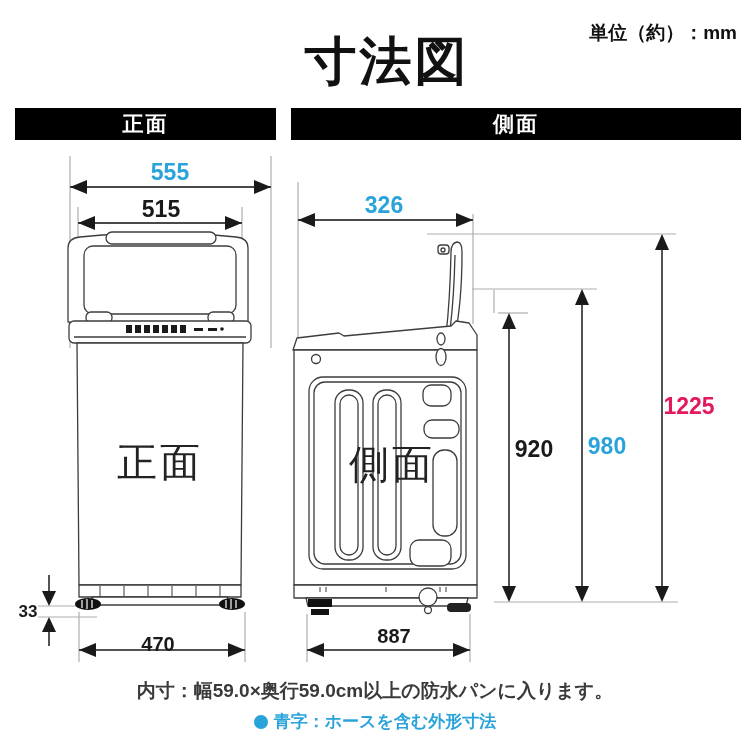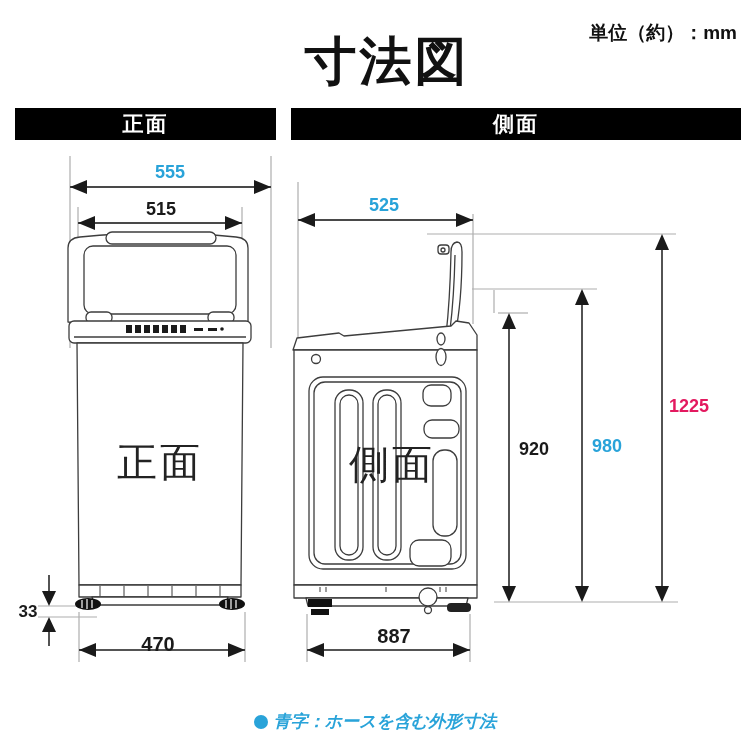--- a/index.html
+++ b/index.html
@@ -7,33 +7,33 @@
         font-family:"Liberation Sans","DejaVu Sans",sans-serif;}
   .title{position:absolute;left:387px;top:62px;transform:translate(-50%,-50%);
          font-size:52px;font-weight:700;color:#111;letter-spacing:3px;margin:0;white-space:nowrap;}
   .unit-label{position:absolute;right:13px;top:20px;font-size:19px;font-weight:700;color:#111;white-space:nowrap;}
   .bar{position:absolute;top:108px;height:32px;background:#000;color:#fff;
        display:flex;align-items:center;justify-content:center;}
   .bar span{font-size:21px;font-weight:700;letter-spacing:2px;}
   .bar-front{left:15px;width:261px;}
   .bar-side{left:291px;width:450px;}
   .art{position:absolute;left:0;top:0;}
-  .dim{position:absolute;transform:translate(-50%,-50%);font-weight:700;font-size:18px;
+  .dim{position:absolute;transform:translate(-50%,-50%);font-weight:700;font-size:23px;
        color:#1a1a1a;white-space:nowrap;line-height:1;}
   .dim.blue{color:#29A3D9;}
   .dim.red{color:#E3195F;}
   .dim.small{font-size:17px;}
   .dim.mid{font-size:20px;}
   .view-label{position:absolute;transform:translate(-50%,-50%);font-size:40px;font-weight:400;
               color:#222;letter-spacing:3px;white-space:nowrap;}
   .footer-note{position:absolute;left:0;top:678px;width:100%;text-align:center;
                font-size:19px;font-weight:700;color:#3a3a3a;white-space:nowrap;}
   .legend{position:absolute;left:0;top:710px;width:100%;display:flex;justify-content:center;
           align-items:center;gap:30px;}
-  .legend-item{display:flex;align-items:center;gap:6px;font-size:17px;font-weight:700;white-space:nowrap;font-style:italic;}
+  .legend-item{display:flex;align-items:center;gap:6px;font-size:17px;font-weight:700;white-space:nowrap;}
   .legend-dot{width:14px;height:14px;border-radius:50%;display:inline-block;}
   .legend-item.blue{color:#29A3D9;} .legend-item.blue .legend-dot{background:#29A3D9;}
   .legend-item.red{color:#E3195F;} .legend-item.red .legend-dot{background:#E3195F;}
 </style>
 </head>
 <body>
 
 <div class="page">
 
   <div class="unit-label">単位（約）：mm</div>
@@ -188,29 +188,30 @@
       <polygon points="307,650 324,643 324,657" stroke="none"></polygon>
       <polygon points="470,650 453,643 453,657" stroke="none"></polygon>
     </g>
   </svg>
 
   <span class="dim blue" style="left:170px;top:172px;">555</span>
   <span class="dim" style="left:161px;top:209px;">515</span>
   <span class="dim small" style="left:28px;top:611px;">33</span>
   <span class="dim mid" style="left:158px;top:636px;margin-top:8px;">470</span>
 
-  <span class="dim blue" style="left:384px;top:205px;">525</span>
+  <span class="dim blue" style="left:384px;top:205px;">326</span>
   <span class="dim" style="left:534px;top:449px;">920</span>
   <span class="dim blue" style="left:607px;top:430px;margin-top:16px;">980</span>
   <span class="dim red" style="left:689px;top:406px;">1225</span>
   <span class="dim mid" style="left:394px;top:636px;">887</span>
 
   <span class="view-label" style="left:160px;top:462px;">正面</span>
   <span class="view-label" style="left:392px;top:464px;">側面</span>
 
+  <div class="footer-note">内寸：幅59.0×奥行59.0cm以上の防水パンに入ります。</div>
   <div class="legend">
     <div class="legend-item blue">
       <span class="legend-dot"></span>
       <span>青字：ホースを含む外形寸法</span>
     </div>
   </div>
 
 </div>
 
 </body></html>

